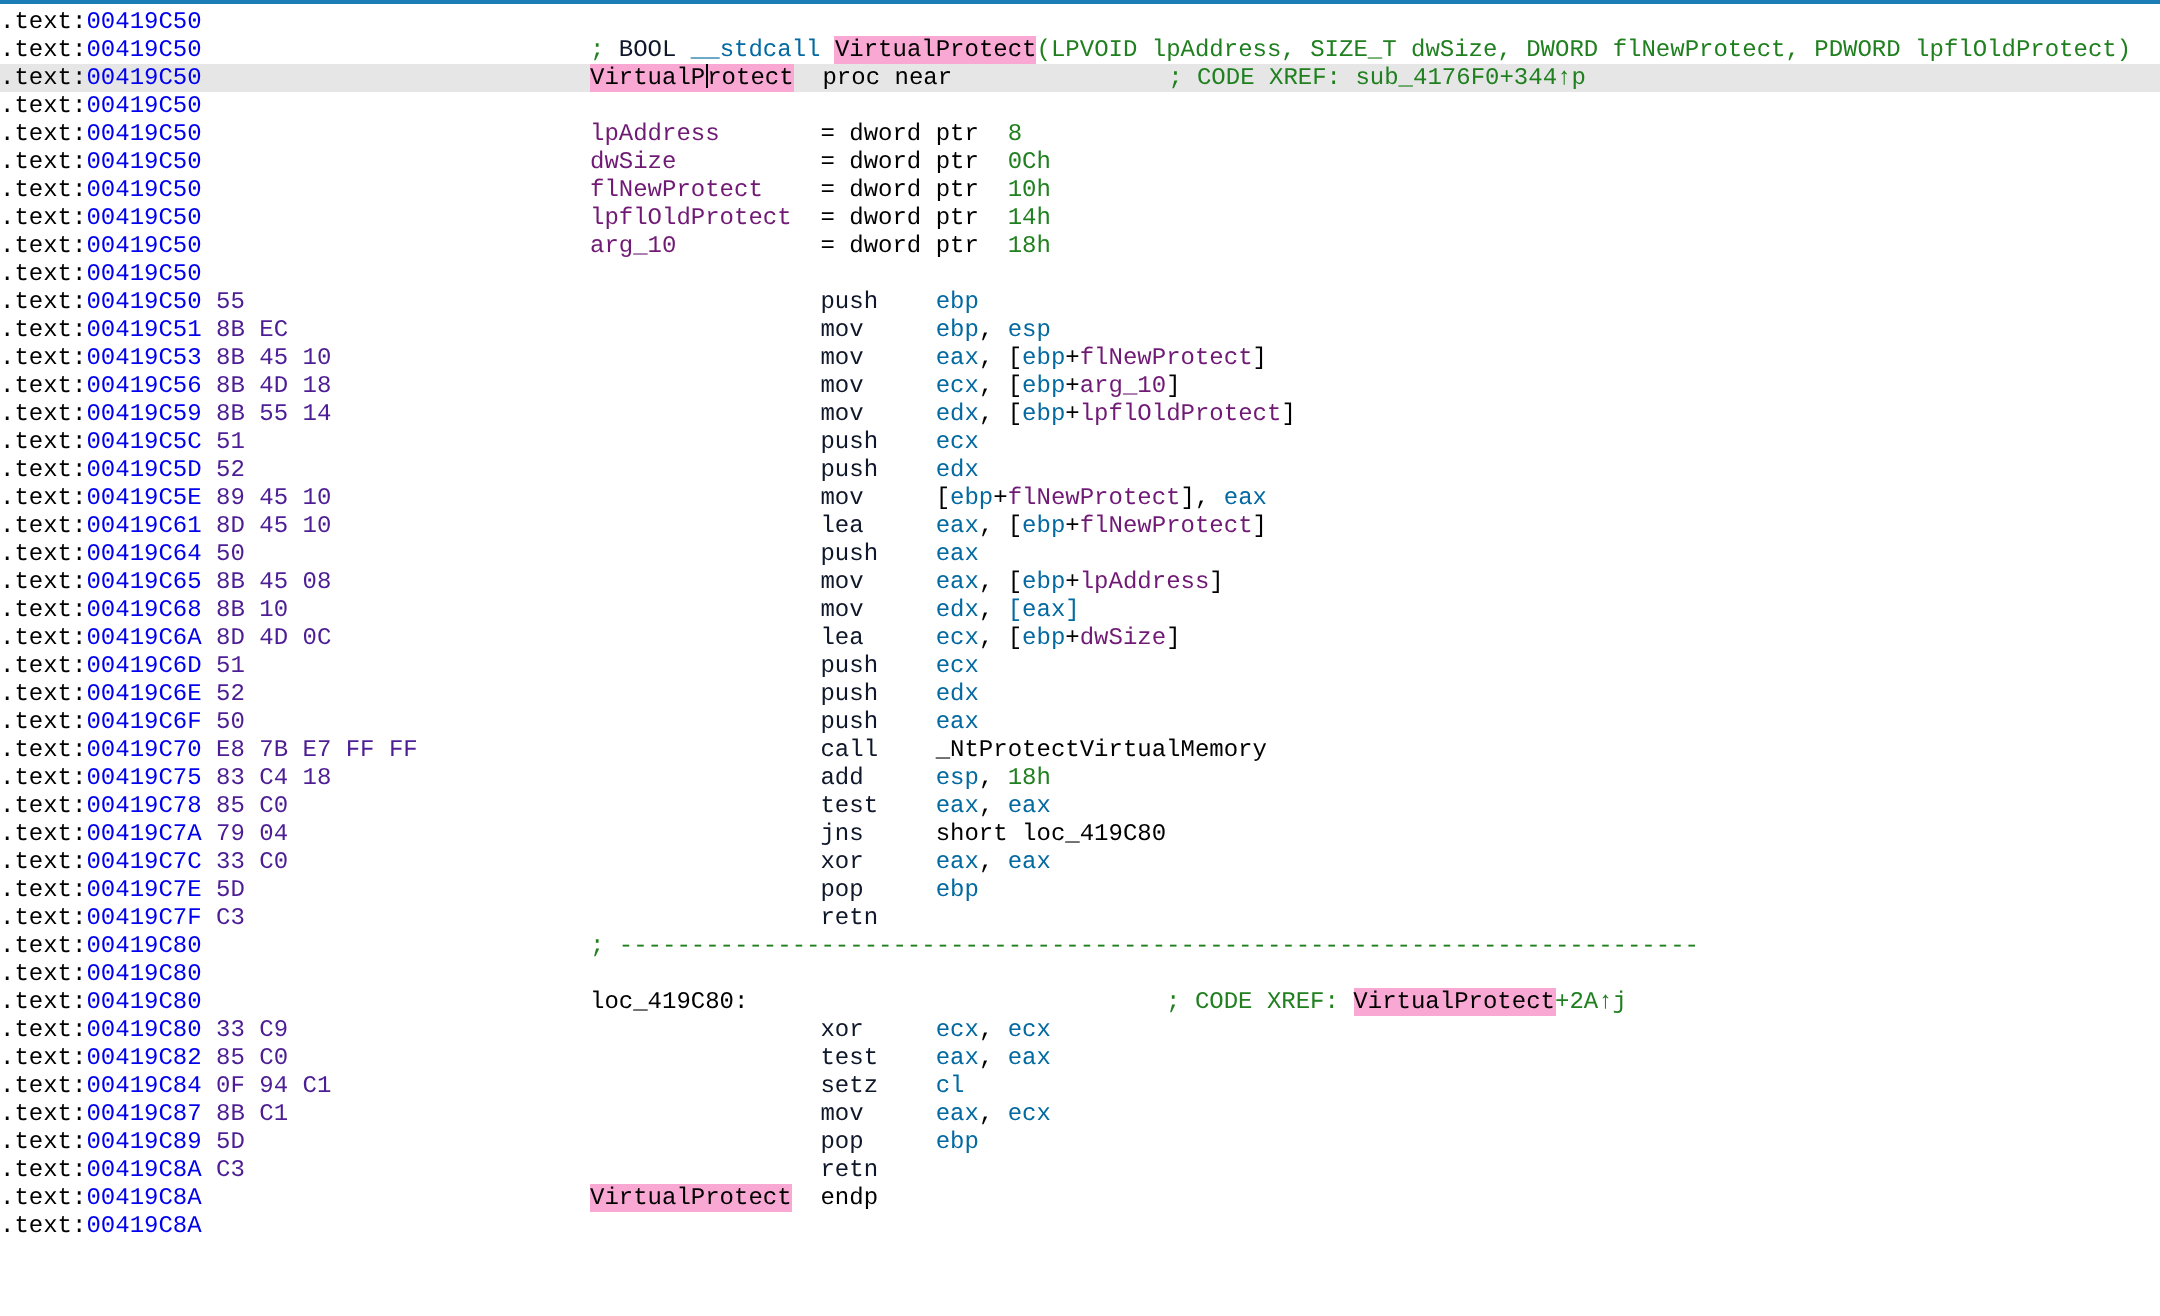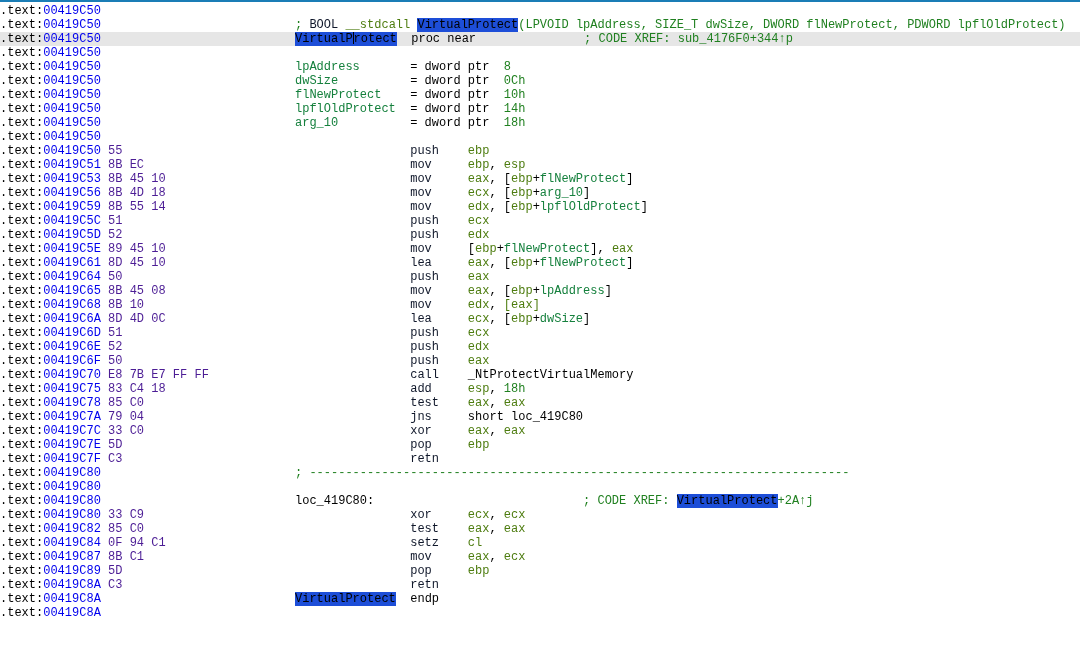--- a/index.html
+++ b/index.html
@@ -8,23 +8,23 @@
   .row.hl{background:#e6e6e6}
   .gutter{flex:0 0 295px;color:#333}
   .seg{color:#000}
   .addr{color:#0000ee}
   .bytes{color:#4c1d95}
   .code{flex:1 1 auto}
   .c-com{color:#208020}   
   .c-type{color:#0f172a}  
   .c-kw{color:#000000}    
   .c-mn{color:#0f172a}    
-  .c-reg{color:#4d7c0f}   
+  .c-reg{color:#0369a1}   
   .c-num{color:#208020}   
-  .c-var{color:#15803d}   
+  .c-var{color:#701a75}   
   .c-name{color:#000}     
-  .y{background:#1d4ed8}
+  .y{background:#f9a8d4}
   .cursor{display:inline-block;width:0;border-left:1px solid #000;height:12px;vertical-align:middle;margin-top:-1px}
 </style>
 </head>
 <body>
 
 <div class="view" id="view"><div class="row"><span class="gutter"><span class="seg">.text:</span><span class="addr">00419C50</span><span class="bytes">                         </span></span><span class="code"></span></div><div class="row"><span class="gutter"><span class="seg">.text:</span><span class="addr">00419C50</span><span class="bytes">                         </span></span><span class="code"><span class="c-com">; </span><span class="c-type">BOOL </span><span class="c-reg">__stdcall </span><span class="c-name y">VirtualProtect</span><span class="c-com">(LPVOID lpAddress, SIZE_T dwSize, DWORD flNewProtect, PDWORD lpflOldProtect)</span></span></div><div class="row hl"><span class="gutter"><span class="seg">.text:</span><span class="addr">00419C50</span><span class="bytes">                         </span></span><span class="code"><span class="c-name y">VirtualP<span class="cursor"></span>rotect</span><span>  </span><span class="c-kw">proc near</span><span>               </span><span class="c-com">; CODE XREF: </span><span class="c-com">sub_4176F0+344↑p</span></span></div><div class="row"><span class="gutter"><span class="seg">.text:</span><span class="addr">00419C50</span><span class="bytes">                         </span></span><span class="code"></span></div><div class="row"><span class="gutter"><span class="seg">.text:</span><span class="addr">00419C50</span><span class="bytes">                         </span></span><span class="code"><span class="c-var">lpAddress       </span><span class="c-kw">= dword ptr  </span><span class="c-num">8</span></span></div><div class="row"><span class="gutter"><span class="seg">.text:</span><span class="addr">00419C50</span><span class="bytes">                         </span></span><span class="code"><span class="c-var">dwSize          </span><span class="c-kw">= dword ptr  </span><span class="c-num">0Ch</span></span></div><div class="row"><span class="gutter"><span class="seg">.text:</span><span class="addr">00419C50</span><span class="bytes">                         </span></span><span class="code"><span class="c-var">flNewProtect    </span><span class="c-kw">= dword ptr  </span><span class="c-num">10h</span></span></div><div class="row"><span class="gutter"><span class="seg">.text:</span><span class="addr">00419C50</span><span class="bytes">                         </span></span><span class="code"><span class="c-var">lpflOldProtect  </span><span class="c-kw">= dword ptr  </span><span class="c-num">14h</span></span></div><div class="row"><span class="gutter"><span class="seg">.text:</span><span class="addr">00419C50</span><span class="bytes">                         </span></span><span class="code"><span class="c-var">arg_10          </span><span class="c-kw">= dword ptr  </span><span class="c-num">18h</span></span></div><div class="row"><span class="gutter"><span class="seg">.text:</span><span class="addr">00419C50</span><span class="bytes">                         </span></span><span class="code"></span></div><div class="row"><span class="gutter"><span class="seg">.text:</span><span class="addr">00419C50</span><span class="bytes"> 55                      </span></span><span class="code"><span>                </span><span class="c-mn">push    </span><span class="c-reg">ebp</span></span></div><div class="row"><span class="gutter"><span class="seg">.text:</span><span class="addr">00419C51</span><span class="bytes"> 8B EC                   </span></span><span class="code"><span>                </span><span class="c-mn">mov     </span><span class="c-reg">ebp</span><span>, </span><span class="c-reg">esp</span></span></div><div class="row"><span class="gutter"><span class="seg">.text:</span><span class="addr">00419C53</span><span class="bytes"> 8B 45 10                </span></span><span class="code"><span>                </span><span class="c-mn">mov     </span><span class="c-reg">eax</span><span>, </span><span>[</span><span class="c-reg">ebp</span><span>+</span><span class="c-var">flNewProtect</span><span>]</span></span></div><div class="row"><span class="gutter"><span class="seg">.text:</span><span class="addr">00419C56</span><span class="bytes"> 8B 4D 18                </span></span><span class="code"><span>                </span><span class="c-mn">mov     </span><span class="c-reg">ecx</span><span>, </span><span>[</span><span class="c-reg">ebp</span><span>+</span><span class="c-var">arg_10</span><span>]</span></span></div><div class="row"><span class="gutter"><span class="seg">.text:</span><span class="addr">00419C59</span><span class="bytes"> 8B 55 14                </span></span><span class="code"><span>                </span><span class="c-mn">mov     </span><span class="c-reg">edx</span><span>, </span><span>[</span><span class="c-reg">ebp</span><span>+</span><span class="c-var">lpflOldProtect</span><span>]</span></span></div><div class="row"><span class="gutter"><span class="seg">.text:</span><span class="addr">00419C5C</span><span class="bytes"> 51                      </span></span><span class="code"><span>                </span><span class="c-mn">push    </span><span class="c-reg">ecx</span></span></div><div class="row"><span class="gutter"><span class="seg">.text:</span><span class="addr">00419C5D</span><span class="bytes"> 52                      </span></span><span class="code"><span>                </span><span class="c-mn">push    </span><span class="c-reg">edx</span></span></div><div class="row"><span class="gutter"><span class="seg">.text:</span><span class="addr">00419C5E</span><span class="bytes"> 89 45 10                </span></span><span class="code"><span>                </span><span class="c-mn">mov     </span><span>[</span><span class="c-reg">ebp</span><span>+</span><span class="c-var">flNewProtect</span><span>]</span><span>, </span><span class="c-reg">eax</span></span></div><div class="row"><span class="gutter"><span class="seg">.text:</span><span class="addr">00419C61</span><span class="bytes"> 8D 45 10                </span></span><span class="code"><span>                </span><span class="c-mn">lea     </span><span class="c-reg">eax</span><span>, </span><span>[</span><span class="c-reg">ebp</span><span>+</span><span class="c-var">flNewProtect</span><span>]</span></span></div><div class="row"><span class="gutter"><span class="seg">.text:</span><span class="addr">00419C64</span><span class="bytes"> 50                      </span></span><span class="code"><span>                </span><span class="c-mn">push    </span><span class="c-reg">eax</span></span></div><div class="row"><span class="gutter"><span class="seg">.text:</span><span class="addr">00419C65</span><span class="bytes"> 8B 45 08                </span></span><span class="code"><span>                </span><span class="c-mn">mov     </span><span class="c-reg">eax</span><span>, </span><span>[</span><span class="c-reg">ebp</span><span>+</span><span class="c-var">lpAddress</span><span>]</span></span></div><div class="row"><span class="gutter"><span class="seg">.text:</span><span class="addr">00419C68</span><span class="bytes"> 8B 10                   </span></span><span class="code"><span>                </span><span class="c-mn">mov     </span><span class="c-reg">edx</span><span>, </span><span class="c-reg">[eax]</span></span></div><div class="row"><span class="gutter"><span class="seg">.text:</span><span class="addr">00419C6A</span><span class="bytes"> 8D 4D 0C                </span></span><span class="code"><span>                </span><span class="c-mn">lea     </span><span class="c-reg">ecx</span><span>, </span><span>[</span><span class="c-reg">ebp</span><span>+</span><span class="c-var">dwSize</span><span>]</span></span></div><div class="row"><span class="gutter"><span class="seg">.text:</span><span class="addr">00419C6D</span><span class="bytes"> 51                      </span></span><span class="code"><span>                </span><span class="c-mn">push    </span><span class="c-reg">ecx</span></span></div><div class="row"><span class="gutter"><span class="seg">.text:</span><span class="addr">00419C6E</span><span class="bytes"> 52                      </span></span><span class="code"><span>                </span><span class="c-mn">push    </span><span class="c-reg">edx</span></span></div><div class="row"><span class="gutter"><span class="seg">.text:</span><span class="addr">00419C6F</span><span class="bytes"> 50                      </span></span><span class="code"><span>                </span><span class="c-mn">push    </span><span class="c-reg">eax</span></span></div><div class="row"><span class="gutter"><span class="seg">.text:</span><span class="addr">00419C70</span><span class="bytes"> E8 7B E7 FF FF          </span></span><span class="code"><span>                </span><span class="c-mn">call    </span><span class="c-name">_NtProtectVirtualMemory</span></span></div><div class="row"><span class="gutter"><span class="seg">.text:</span><span class="addr">00419C75</span><span class="bytes"> 83 C4 18                </span></span><span class="code"><span>                </span><span class="c-mn">add     </span><span class="c-reg">esp</span><span>, </span><span class="c-num">18h</span></span></div><div class="row"><span class="gutter"><span class="seg">.text:</span><span class="addr">00419C78</span><span class="bytes"> 85 C0                   </span></span><span class="code"><span>                </span><span class="c-mn">test    </span><span class="c-reg">eax</span><span>, </span><span class="c-reg">eax</span></span></div><div class="row"><span class="gutter"><span class="seg">.text:</span><span class="addr">00419C7A</span><span class="bytes"> 79 04                   </span></span><span class="code"><span>                </span><span class="c-mn">jns     </span><span class="c-kw">short </span><span class="c-name">loc_419C80</span></span></div><div class="row"><span class="gutter"><span class="seg">.text:</span><span class="addr">00419C7C</span><span class="bytes"> 33 C0                   </span></span><span class="code"><span>                </span><span class="c-mn">xor     </span><span class="c-reg">eax</span><span>, </span><span class="c-reg">eax</span></span></div><div class="row"><span class="gutter"><span class="seg">.text:</span><span class="addr">00419C7E</span><span class="bytes"> 5D                      </span></span><span class="code"><span>                </span><span class="c-mn">pop     </span><span class="c-reg">ebp</span></span></div><div class="row"><span class="gutter"><span class="seg">.text:</span><span class="addr">00419C7F</span><span class="bytes"> C3                      </span></span><span class="code"><span>                </span><span class="c-mn">retn    </span></span></div><div class="row"><span class="gutter"><span class="seg">.text:</span><span class="addr">00419C80</span><span class="bytes">                         </span></span><span class="code"><span class="c-com">; ---------------------------------------------------------------------------</span></span></div><div class="row"><span class="gutter"><span class="seg">.text:</span><span class="addr">00419C80</span><span class="bytes">                         </span></span><span class="code"></span></div><div class="row"><span class="gutter"><span class="seg">.text:</span><span class="addr">00419C80</span><span class="bytes">                         </span></span><span class="code"><span class="c-name">loc_419C80:                             </span><span class="c-com">; CODE XREF: </span><span class="c-name y">VirtualProtect</span><span class="c-com">+2A↑j</span></span></div><div class="row"><span class="gutter"><span class="seg">.text:</span><span class="addr">00419C80</span><span class="bytes"> 33 C9                   </span></span><span class="code"><span>                </span><span class="c-mn">xor     </span><span class="c-reg">ecx</span><span>, </span><span class="c-reg">ecx</span></span></div><div class="row"><span class="gutter"><span class="seg">.text:</span><span class="addr">00419C82</span><span class="bytes"> 85 C0                   </span></span><span class="code"><span>                </span><span class="c-mn">test    </span><span class="c-reg">eax</span><span>, </span><span class="c-reg">eax</span></span></div><div class="row"><span class="gutter"><span class="seg">.text:</span><span class="addr">00419C84</span><span class="bytes"> 0F 94 C1                </span></span><span class="code"><span>                </span><span class="c-mn">setz    </span><span class="c-reg">cl</span></span></div><div class="row"><span class="gutter"><span class="seg">.text:</span><span class="addr">00419C87</span><span class="bytes"> 8B C1                   </span></span><span class="code"><span>                </span><span class="c-mn">mov     </span><span class="c-reg">eax</span><span>, </span><span class="c-reg">ecx</span></span></div><div class="row"><span class="gutter"><span class="seg">.text:</span><span class="addr">00419C89</span><span class="bytes"> 5D                      </span></span><span class="code"><span>                </span><span class="c-mn">pop     </span><span class="c-reg">ebp</span></span></div><div class="row"><span class="gutter"><span class="seg">.text:</span><span class="addr">00419C8A</span><span class="bytes"> C3                      </span></span><span class="code"><span>                </span><span class="c-mn">retn    </span></span></div><div class="row"><span class="gutter"><span class="seg">.text:</span><span class="addr">00419C8A</span><span class="bytes">                         </span></span><span class="code"><span class="c-name y">VirtualProtect</span><span>  </span><span class="c-kw">endp</span></span></div><div class="row"><span class="gutter"><span class="seg">.text:</span><span class="addr">00419C8A</span><span class="bytes">                         </span></span><span class="code"></span></div></div>
 
 </body></html>

